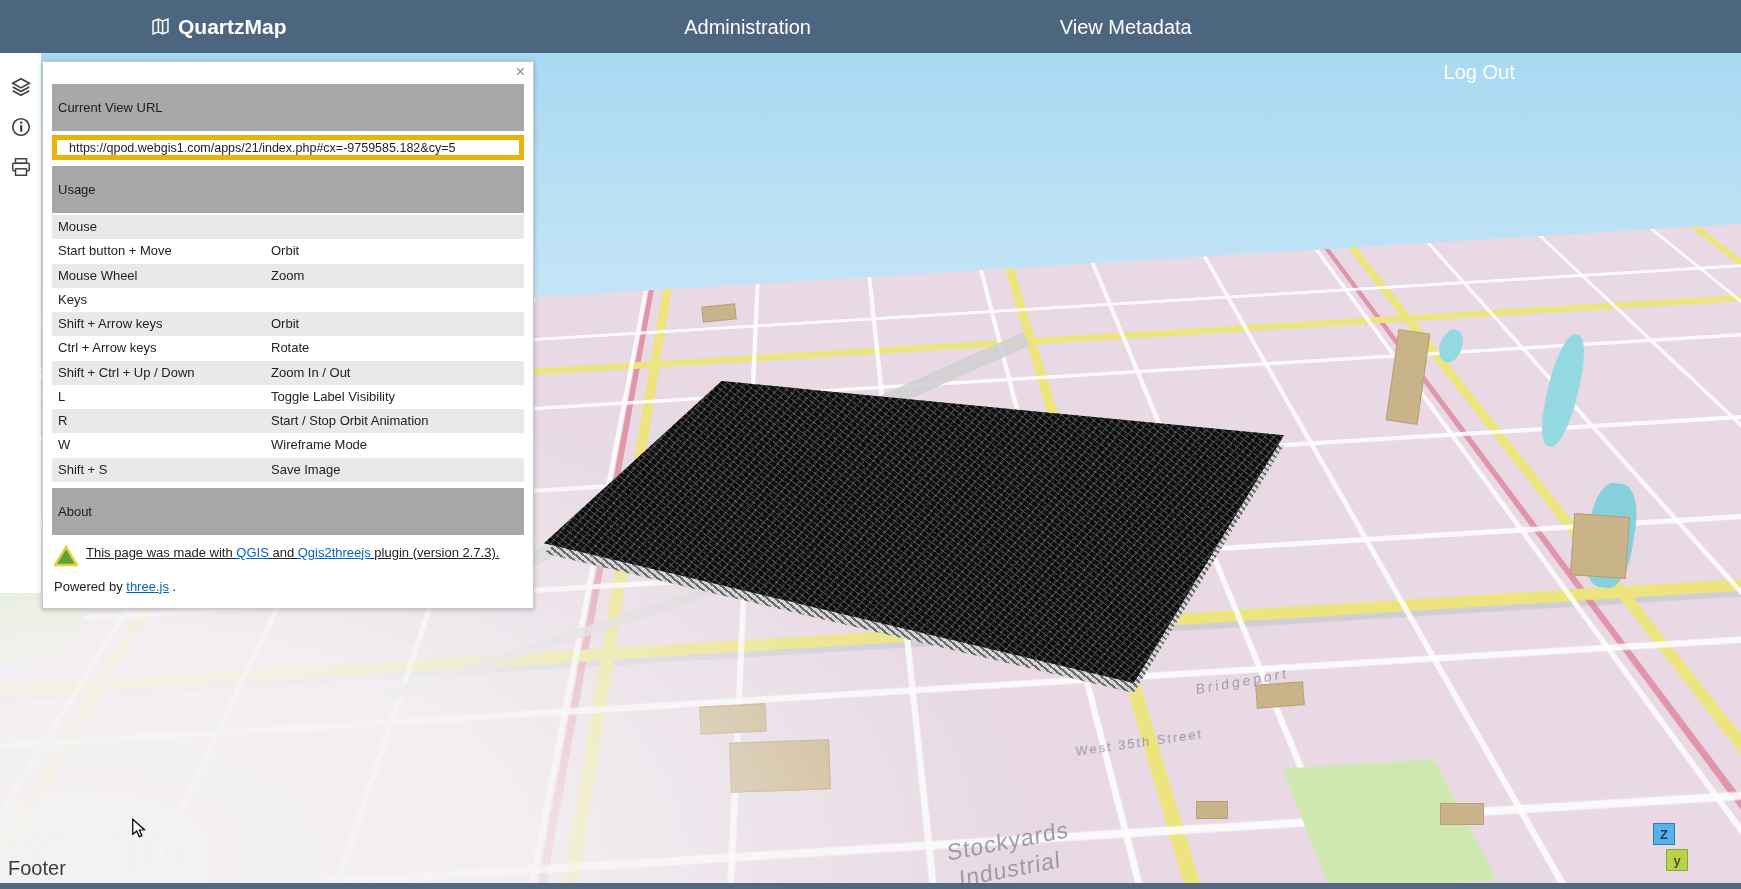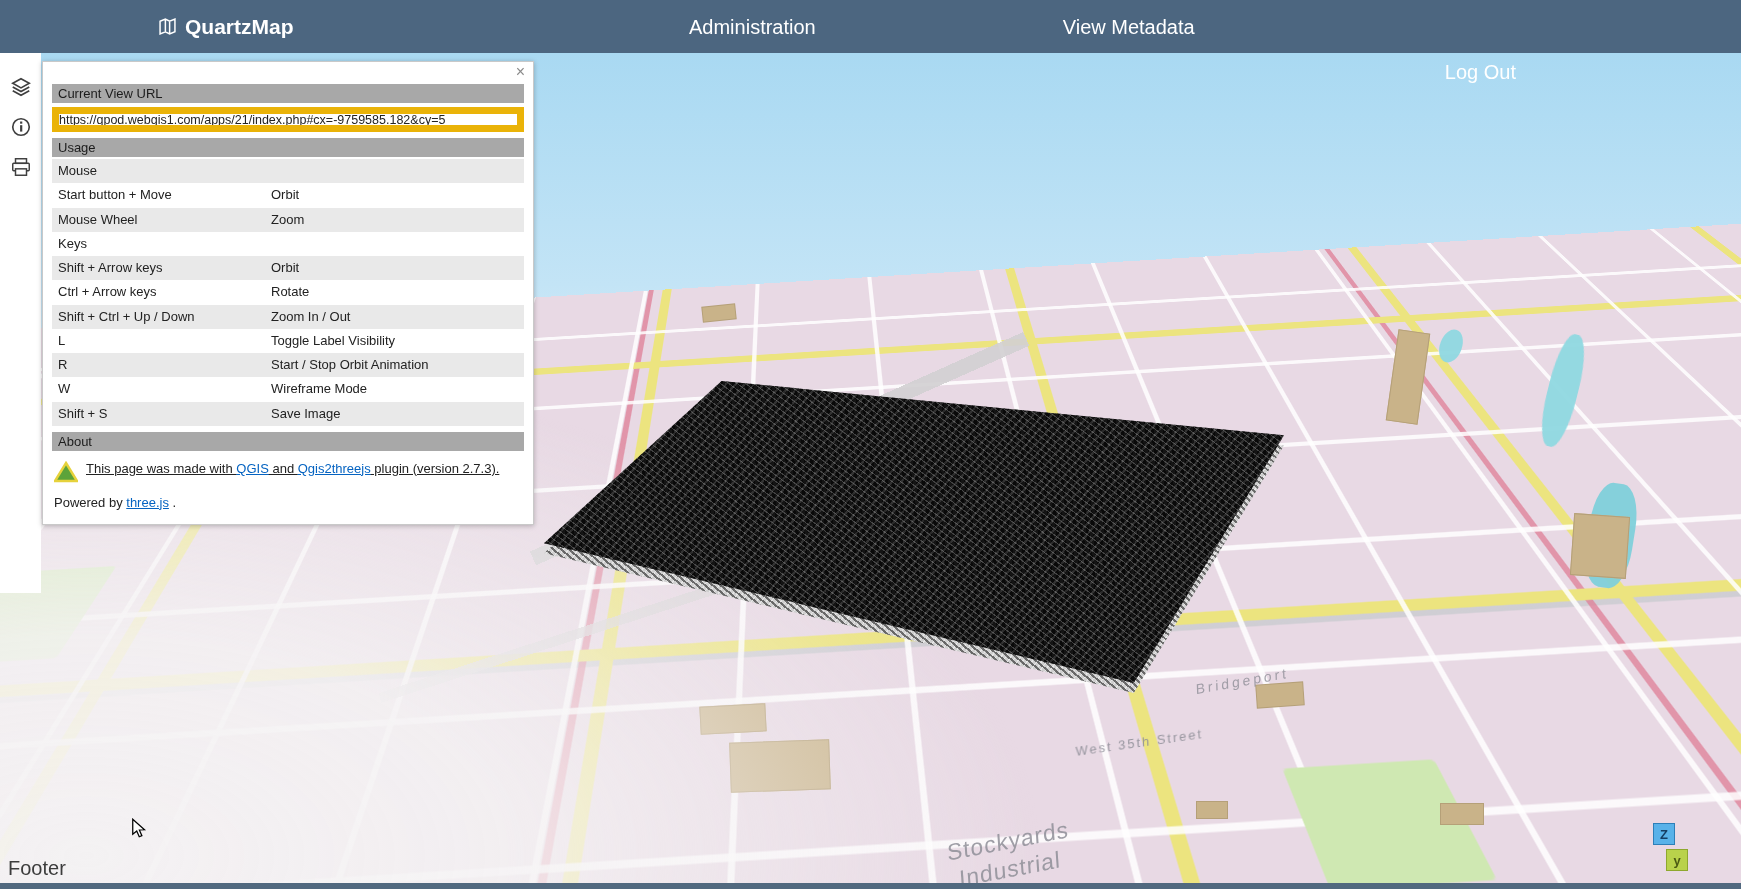--- a/index.html
+++ b/index.html
@@ -1,41 +1,41 @@
 <!DOCTYPE html>
 <html><head>
 <meta charset="utf-8">
 <style>
   * { margin:0; padding:0; box-sizing:border-box; }
   html,body { width:1741px; height:889px; overflow:hidden; font-family:"Liberation Sans", sans-serif; background:#fff; }
 
   
   .navbar { position:absolute; top:0; left:0; width:1741px; height:53px; background:#4c6680; color:#fff;
-            display:flex; align-items:center; z-index:50;padding-left:7px; }
+            display:flex; align-items:center; z-index:50; }
   .brand { display:flex; align-items:center; gap:9px; margin-left:152px; font-size:21px; font-weight:bold; cursor:pointer; }
   .brand svg { display:block; }
   .nav-items { position:relative; flex:1; height:100%; }
   .nav-item { position:absolute; top:50%; transform:translate(-50%,-50%); font-size:20px; color:#fff; cursor:pointer; white-space:nowrap; }
   .nav-item:nth-child(1){ left:31.7%; }
   .nav-item:nth-child(2){ left:57.7%; }
   .nav-item:nth-child(3){ left:82%;margin-top:45px; }
 
   
   .left-rail { position:absolute; top:53px; left:0; width:41px; height:540px; background:#fff; z-index:40; }
   .tool-btn { width:41px; height:40px; display:flex; align-items:center; justify-content:center; cursor:pointer; }
   .tool-btn svg { display:block; }
 
   
   .panel { position:absolute; left:42px; top:61px; width:492px; background:#fff; border:1px solid #c9c9c9;
            box-shadow:0 1px 5px rgba(0,0,0,.25); z-index:45; padding:8px 9px 12px 9px; font-size:13px; color:#222; }
   .panel-close { position:absolute; top:2px; right:8px; color:#8a8a8a; font-size:16px; line-height:16px; cursor:pointer; }
-  .sec-header { background:#a8a8a8; color:#1c1c1c; padding:2px 6px; font-size:13px; margin-top:6px; }
+  .sec-header { background:#a8a8a8; color:#1c1c1c; padding:16px 6px; font-size:13px; margin-top:6px; }
   .sec-header.first { margin-top:14px; }
-  .url-input { width:100%; height:25px; margin-top:4px; border:7px solid #eab308; font-size:12.5px; color:#222;
-               padding:0 0; font-family:"Liberation Sans", sans-serif; }
+  .url-input { width:100%; height:25px; margin-top:4px; border:5px solid #eab308; font-size:12.5px; color:#222;
+               padding:0 12px; font-family:"Liberation Sans", sans-serif; }
   .usage-table { margin-top:2px; }
   .urow { display:flex; padding:4px 6px; line-height:1.25; }
   .urow:nth-child(odd) { background:#e9e9e9; }
   .urow .ul { width:213px; flex:none; }
   .urow .ur { flex:1; }
   .urow.heading .ul { font-weight:normal; }
   .about-body { display:flex; gap:8px; margin-top:8px; padding:0 2px; }
   .about-icon { flex:none; margin-top:2px; }
   .about-text { line-height:1.55;text-decoration:underline; }
   .about-text a, .powered a { color:#0563c1; text-decoration:underline; cursor:pointer; }

